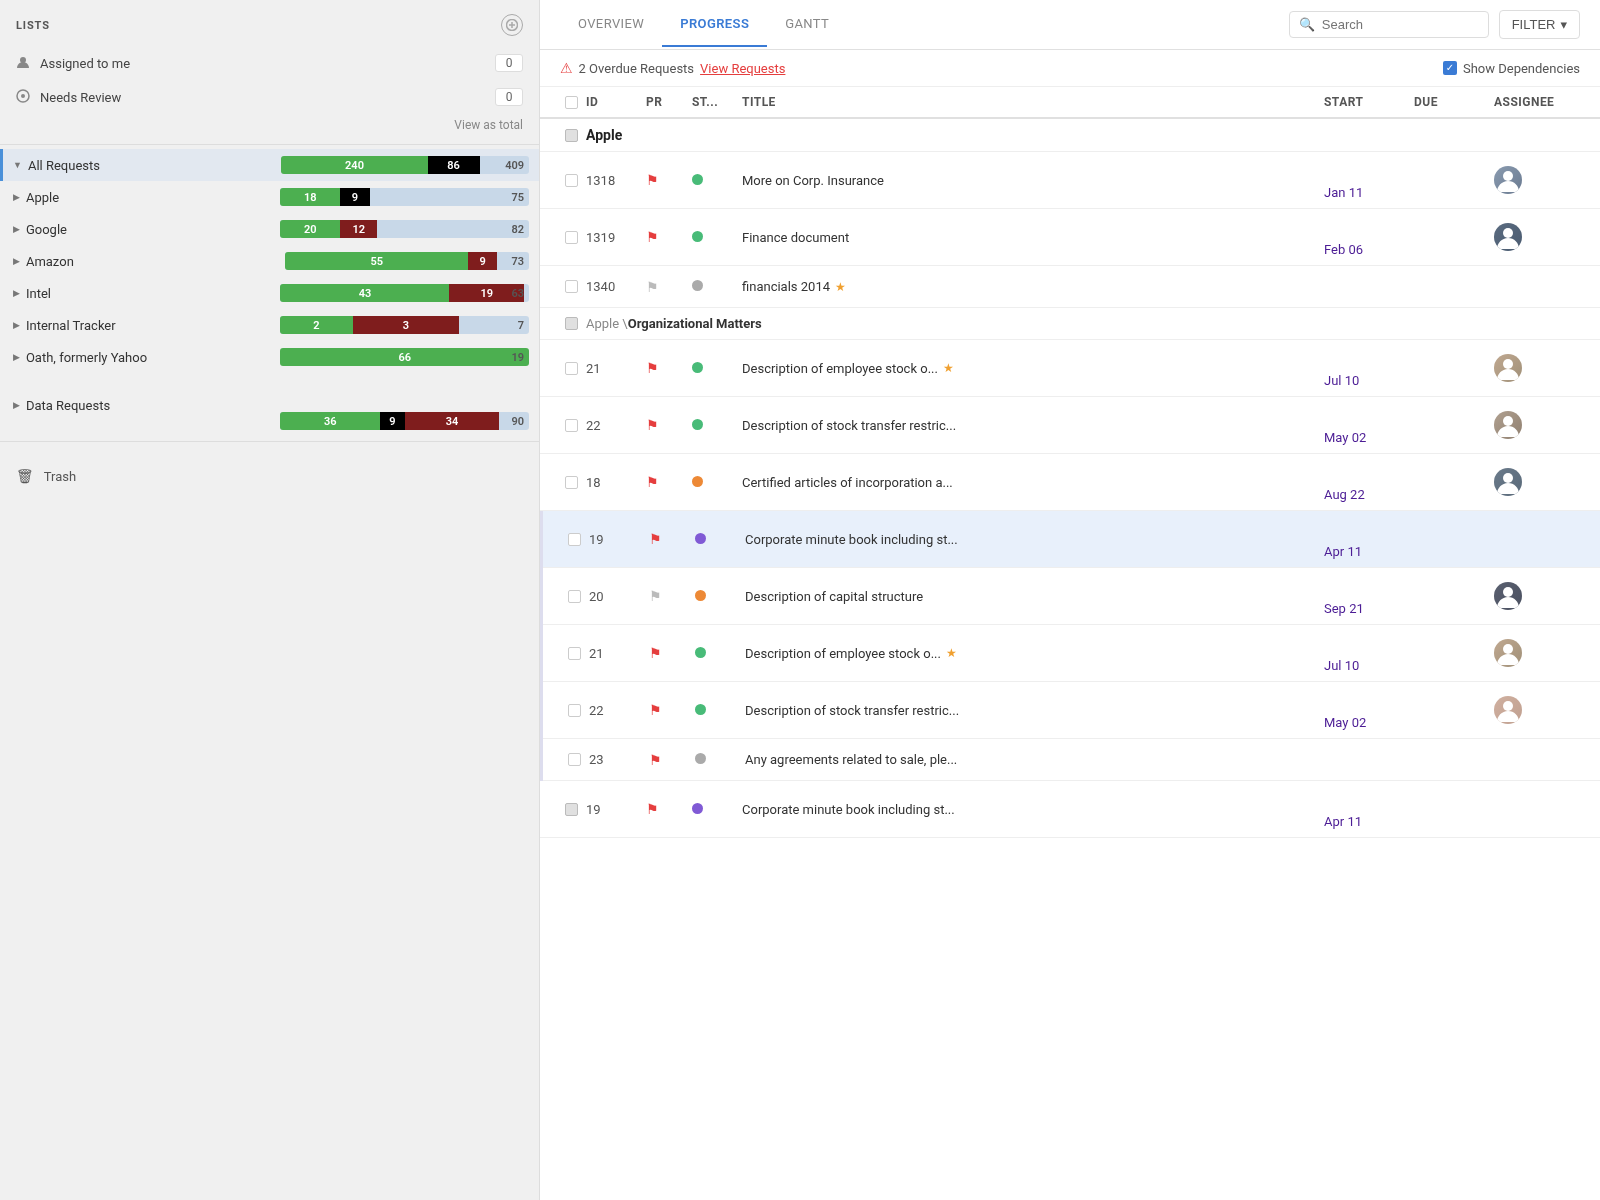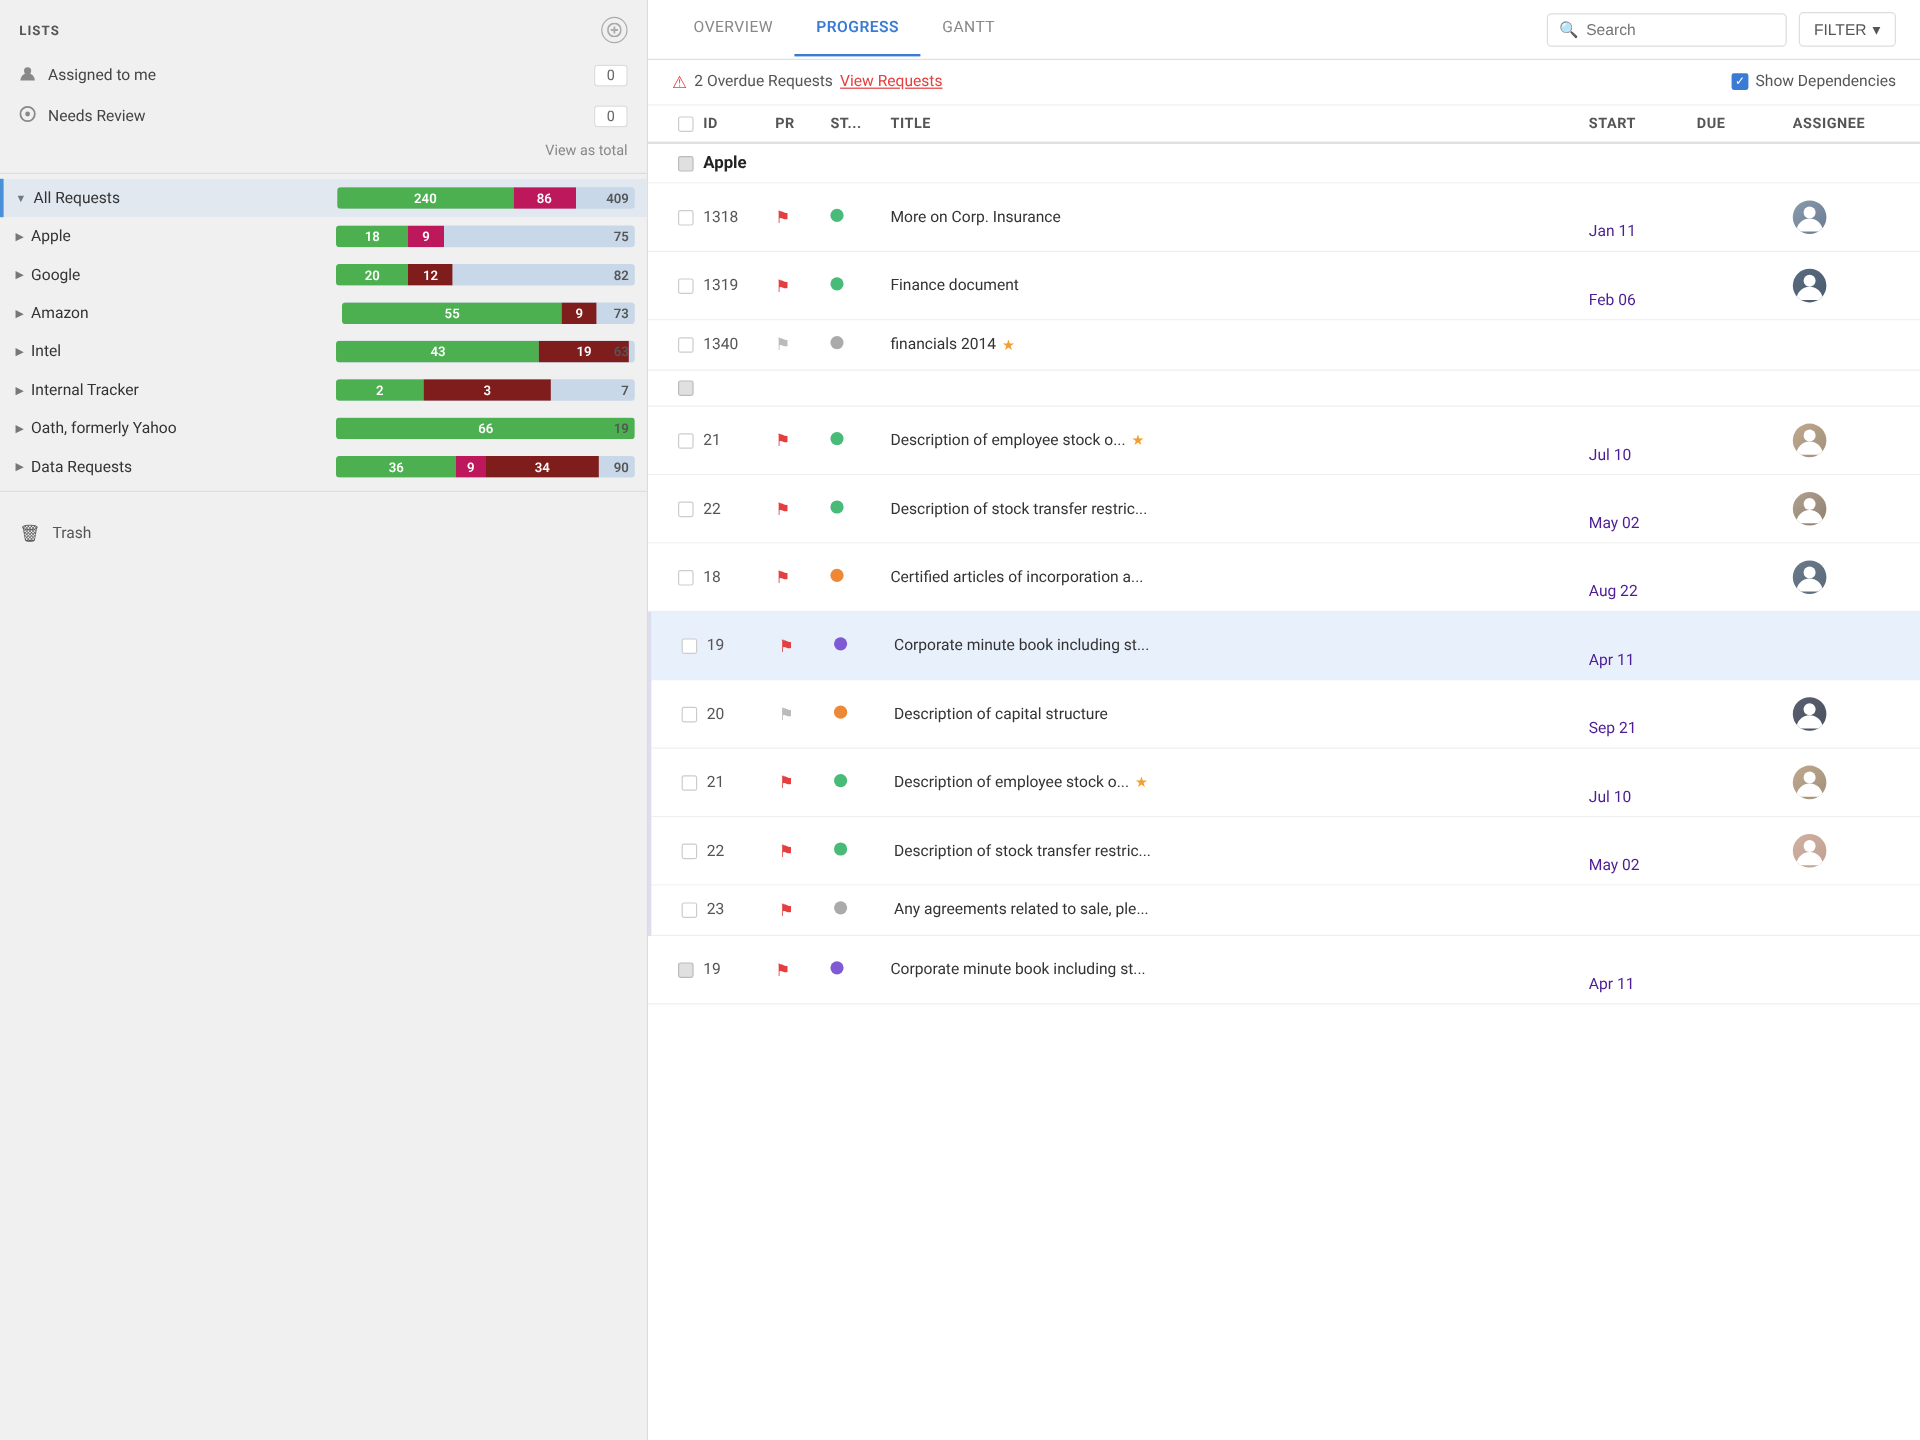--- a/index.html
+++ b/index.html
@@ -103,21 +103,21 @@
       overflow: hidden;
       position: relative;
     }
     .progress-bar-green {
       background: #4caf50;
       height: 100%;
       display: flex; align-items: center; justify-content: center;
       font-size: 11px; color: white; font-weight: 600;
     }
     .progress-bar-purple {
-      background: #be185d;
+      background: #000000;
       height: 100%;
       display: flex; align-items: center; justify-content: center;
       font-size: 11px; color: white; font-weight: 600;
     }
     .progress-bar-orange {
       background: #7f1d1d;
       height: 100%;
       display: flex; align-items: center; justify-content: center;
       font-size: 11px; color: white; font-weight: 600;
     }
@@ -462,21 +462,21 @@
               <span style="font-size:11px;color:white;font-weight:600;">66</span>
             </div>
           <span class="progress-total" style="position:absolute;right:5px;font-size:11px;color:#555;font-weight:600;">19</span>
         </div>
       </div>
     </div>
       <div class="sidebar-section-item">
       <span class="arrow">▶</span>
       <span class="section-label">Data Requests</span>
       <div style="display:flex;align-items:center;flex:1;max-width:275px;margin-left:6px;">
-        <div class="progress-bar-container" style="position:relative;width:100%;">
+        <div class="progress-bar-container" style="position:relative;width:100%;margin-top:32px;">
           <div class="progress-bar-green" style="width:40%">
               <span style="font-size:11px;color:white;font-weight:600;">36</span>
             </div>
             <div class="progress-bar-purple" style="width:10%">
               <span style="font-size:11px;color:white;font-weight:600;">9</span>
             </div>
             <div class="progress-bar-orange" style="width:38%">
               <span style="font-size:11px;color:white;font-weight:600;">34</span>
             </div>
           <span class="progress-total" style="position:absolute;right:5px;font-size:11px;color:#555;font-weight:600;">90</span>
@@ -606,20 +606,23 @@
       <div class="cell-title">financials 2014 <span class="star-icon">★</span></div>
       <div class="cell-start"></div>
       <div class="cell-due"></div>
       <div></div>
     </div>
 
     <div class="table-row sub-header">
       <div class="cell-check">
           <div class="mini-checkbox gray"></div>
         </div>
+      <div style="grid-column:2/-1;font-size:13px;">
+        <span style="color:#888;">Apple \</span><span style="font-weight:700;color:#333;">Organizational Matters</span>
+      </div>
     </div>
 
     <div class="table-row">
       <div class="cell-check">
           <div class="mini-checkbox"></div>
         </div>
       <div class="cell-id">21</div>
       <div class="cell-pr">
           <span class="flag-red">⚑</span>
         </div>

